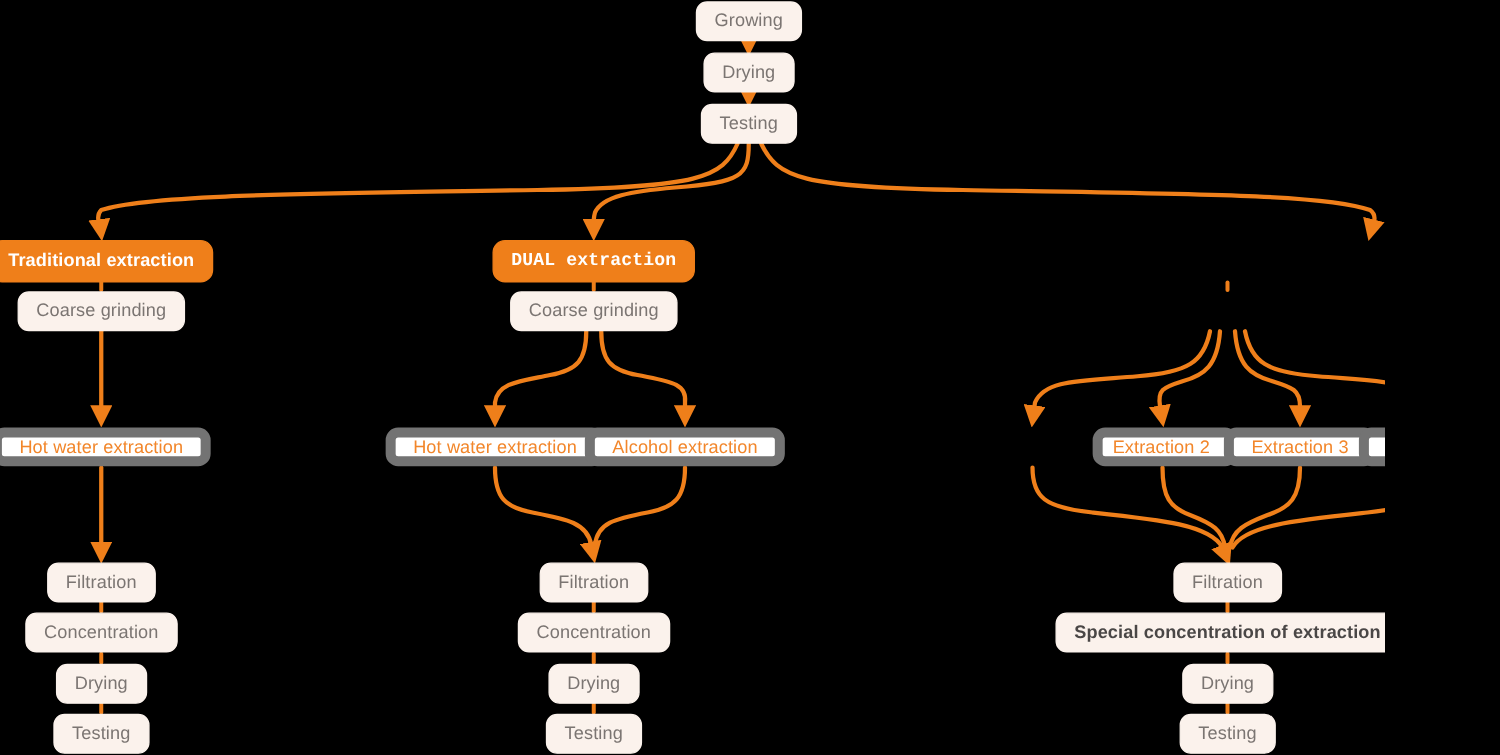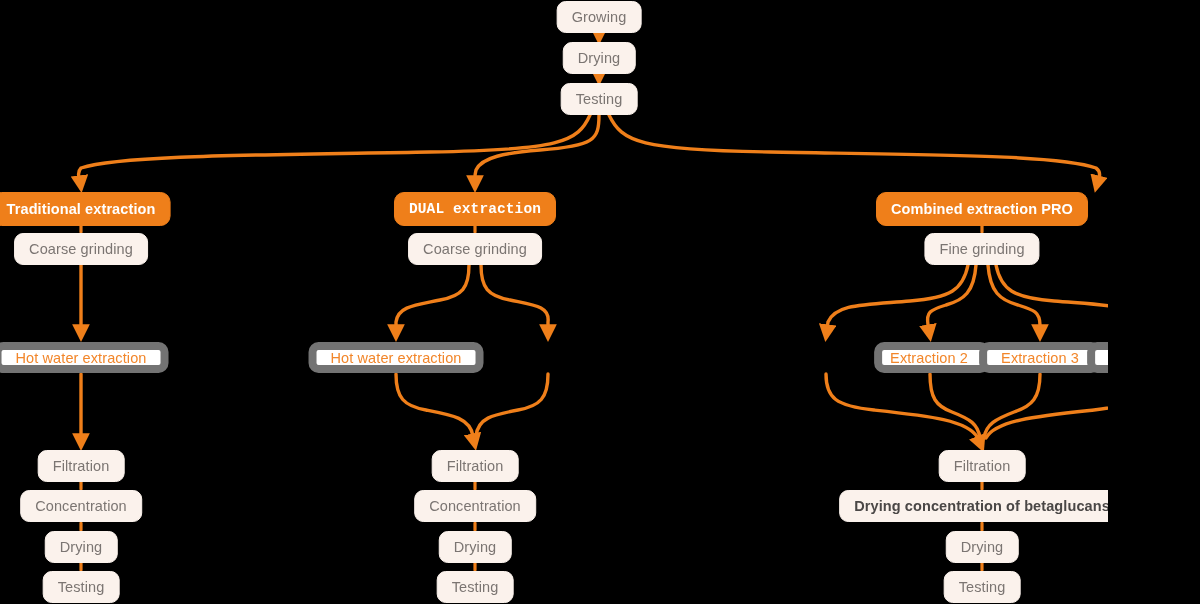--- a/index.html
+++ b/index.html
@@ -148,28 +148,27 @@
   <div class="node step" style="left:81px; top:233px;">Coarse grinding</div>
   <div class="node outline" style="left:81px; top:342px;">Hot water extraction</div>
   <div class="node step" style="left:81px; top:450px;">Filtration</div>
   <div class="node step" style="left:81px; top:490px;">Concentration</div>
   <div class="node step" style="left:81px; top:531px;">Drying</div>
   <div class="node step" style="left:81px; top:571px;">Testing</div>
 
   <div class="node header" style="left:475px; top:192px;font-family:Liberation Mono, monospace;">DUAL extraction</div>
   <div class="node step" style="left:475px; top:233px;">Coarse grinding</div>
   <div class="node outline" style="left:396px; top:342px;">Hot water extraction</div>
+  <div class="node outline" style="left:548px; top:342px;">Alcohol extraction</div>
   <div class="node step" style="left:475px; top:450px;">Filtration</div>
   <div class="node step" style="left:475px; top:490px;">Concentration</div>
   <div class="node step" style="left:475px; top:531px;">Drying</div>
   <div class="node step" style="left:475px; top:571px;">Testing</div>
 
-  <div class="node header" style="left:982px; top:192px;">Combined extraction PRO</div>
-  <div class="node step" style="left:982px; top:233px;">Fine grinding</div>
   <div class="node outline" style="left:932px; top:342px;padding-left:8px;">Extraction 2</div>
   <div class="node outline" style="left:1040px; top:342px;text-align:right;">Extraction 3</div>
   <div class="node outline" style="left:1148px; top:342px;">Extraction 4</div>
   <div class="node step" style="left:982px; top:450px;">Filtration</div>
-  <div class="node step step-strong" style="left:982px; top:490px;">Drying concentration of betaglucans</div>
+  <div class="node step step-strong" style="left:982px; top:490px;">Special concentration of extraction</div>
   <div class="node step" style="left:982px; top:531px;">Drying</div>
   <div class="node step" style="left:982px; top:571px;">Testing</div>
 
 </div>
 
 </body></html>

